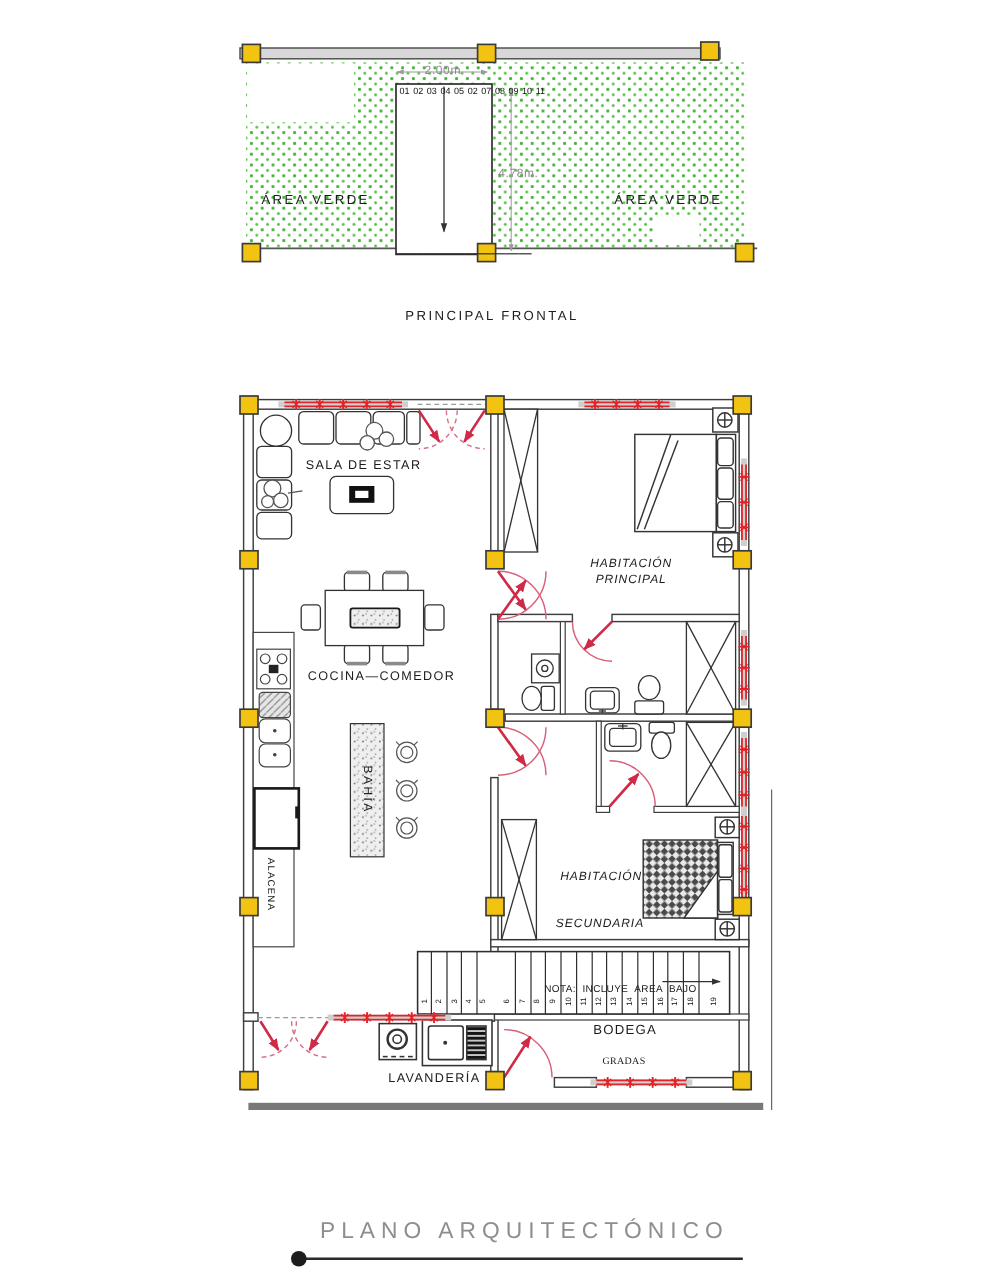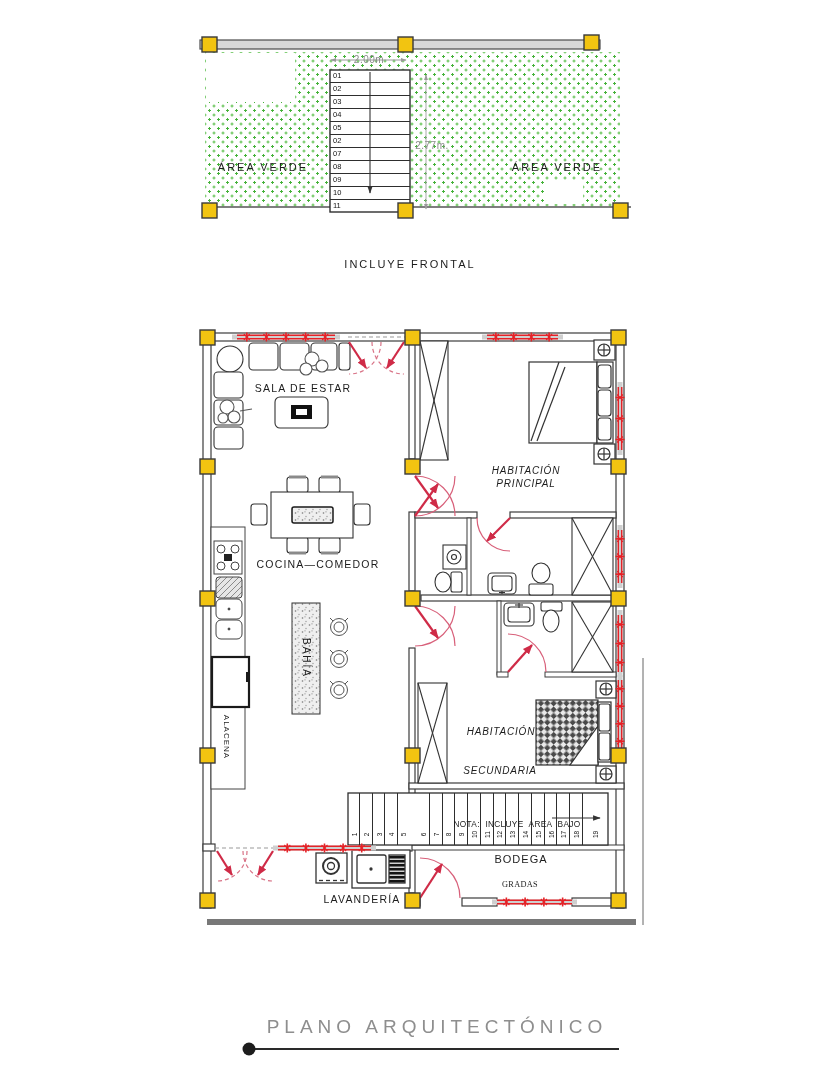--- a/index.html
+++ b/index.html
@@ -7,21 +7,21 @@
         font-family:"Liberation Sans",sans-serif;}
   
   #green-field{position:absolute;left:205px;top:52px;width:415px;height:155px;z-index:0;
     background-image:radial-gradient(#46b23a 1.1px,transparent 1.4px),
                      radial-gradient(#5abf4a 1px,transparent 1.3px);
     background-size:9px 9px,9px 9px;background-position:0 0,4.5px 4.5px;}
   .white-patch{position:absolute;background:#fff;z-index:0;}
   #plan-svg{position:absolute;left:0;top:0;z-index:1;}
   
   #corridor-steps{position:absolute;left:330px;top:70px;width:80px;height:142px;z-index:2;
-    display:flex;flex-direction:column;}
+    display:flex;flex-direction:row;}
   .crow{flex:1;border-bottom:1.2px solid #2e2e2e;font-size:7.5px;line-height:11px;
     padding-left:3px;color:#111;}
   .crow:last-child{border-bottom:none;}
   
   .mstrip{position:absolute;top:793px;height:52px;z-index:2;display:flex;}
   #msteps-left{left:348px;width:61px;}
   #msteps-right{left:417px;width:191px;}
   .mcell{flex:1;border-right:1.1px solid #2e2e2e;position:relative;}
   .mcell:last-child{border-right:none;}
   .mcell.wide{flex:0 0 25px;}
@@ -622,22 +622,22 @@
         <span>18</span>
       </div>
       <div class="mcell wide">
         <span>19</span>
       </div>
     </div>
 
   <div class="lbl lbl-area" style="left:263px;top:122px;">ÁREA VERDE</div>
   <div class="lbl lbl-area" style="left:557px;top:122px;">ÁREA VERDE</div>
   <div class="lbl lbl-dim" style="left:369px;top:59px;">2.00m</div>
-  <div class="lbl lbl-dim" style="left:432px;top:145px;">2.77m.</div>
-  <div class="lbl lbl-cap" style="left:410px;top:264px;">INCLUYE FRONTAL</div>
+  <div class="lbl lbl-dim" style="left:432px;top:145px;">4.78m.</div>
+  <div class="lbl lbl-cap" style="left:410px;top:264px;">PRINCIPAL FRONTAL</div>
 
   <div class="lbl lbl-room" style="left:303px;top:388px;">SALA DE ESTAR</div>
   <div class="lbl lbl-room-sm" style="left:526px;top:470px;">HABITACIÓN</div>
   <div class="lbl lbl-room-sm" style="left:526px;top:483px;">PRINCIPAL</div>
   <div class="lbl lbl-room" style="left:318px;top:564px;">COCINA—COMEDOR</div>
   <div class="lbl lbl-bahia rot90" style="left:306px;top:658px;">BAHÍA</div>
   <div class="lbl lbl-alacena rot90" style="left:226px;top:737px;">ALACENA</div>
   <div class="lbl lbl-room-sm" style="left:501px;top:731px;">HABITACIÓN</div>
   <div class="lbl lbl-room-sm" style="left:500px;top:745px;margin-top:25px;">SECUNDARIA</div>
   <div class="lbl lbl-bodega" style="left:521px;top:859px;">BODEGA</div>

